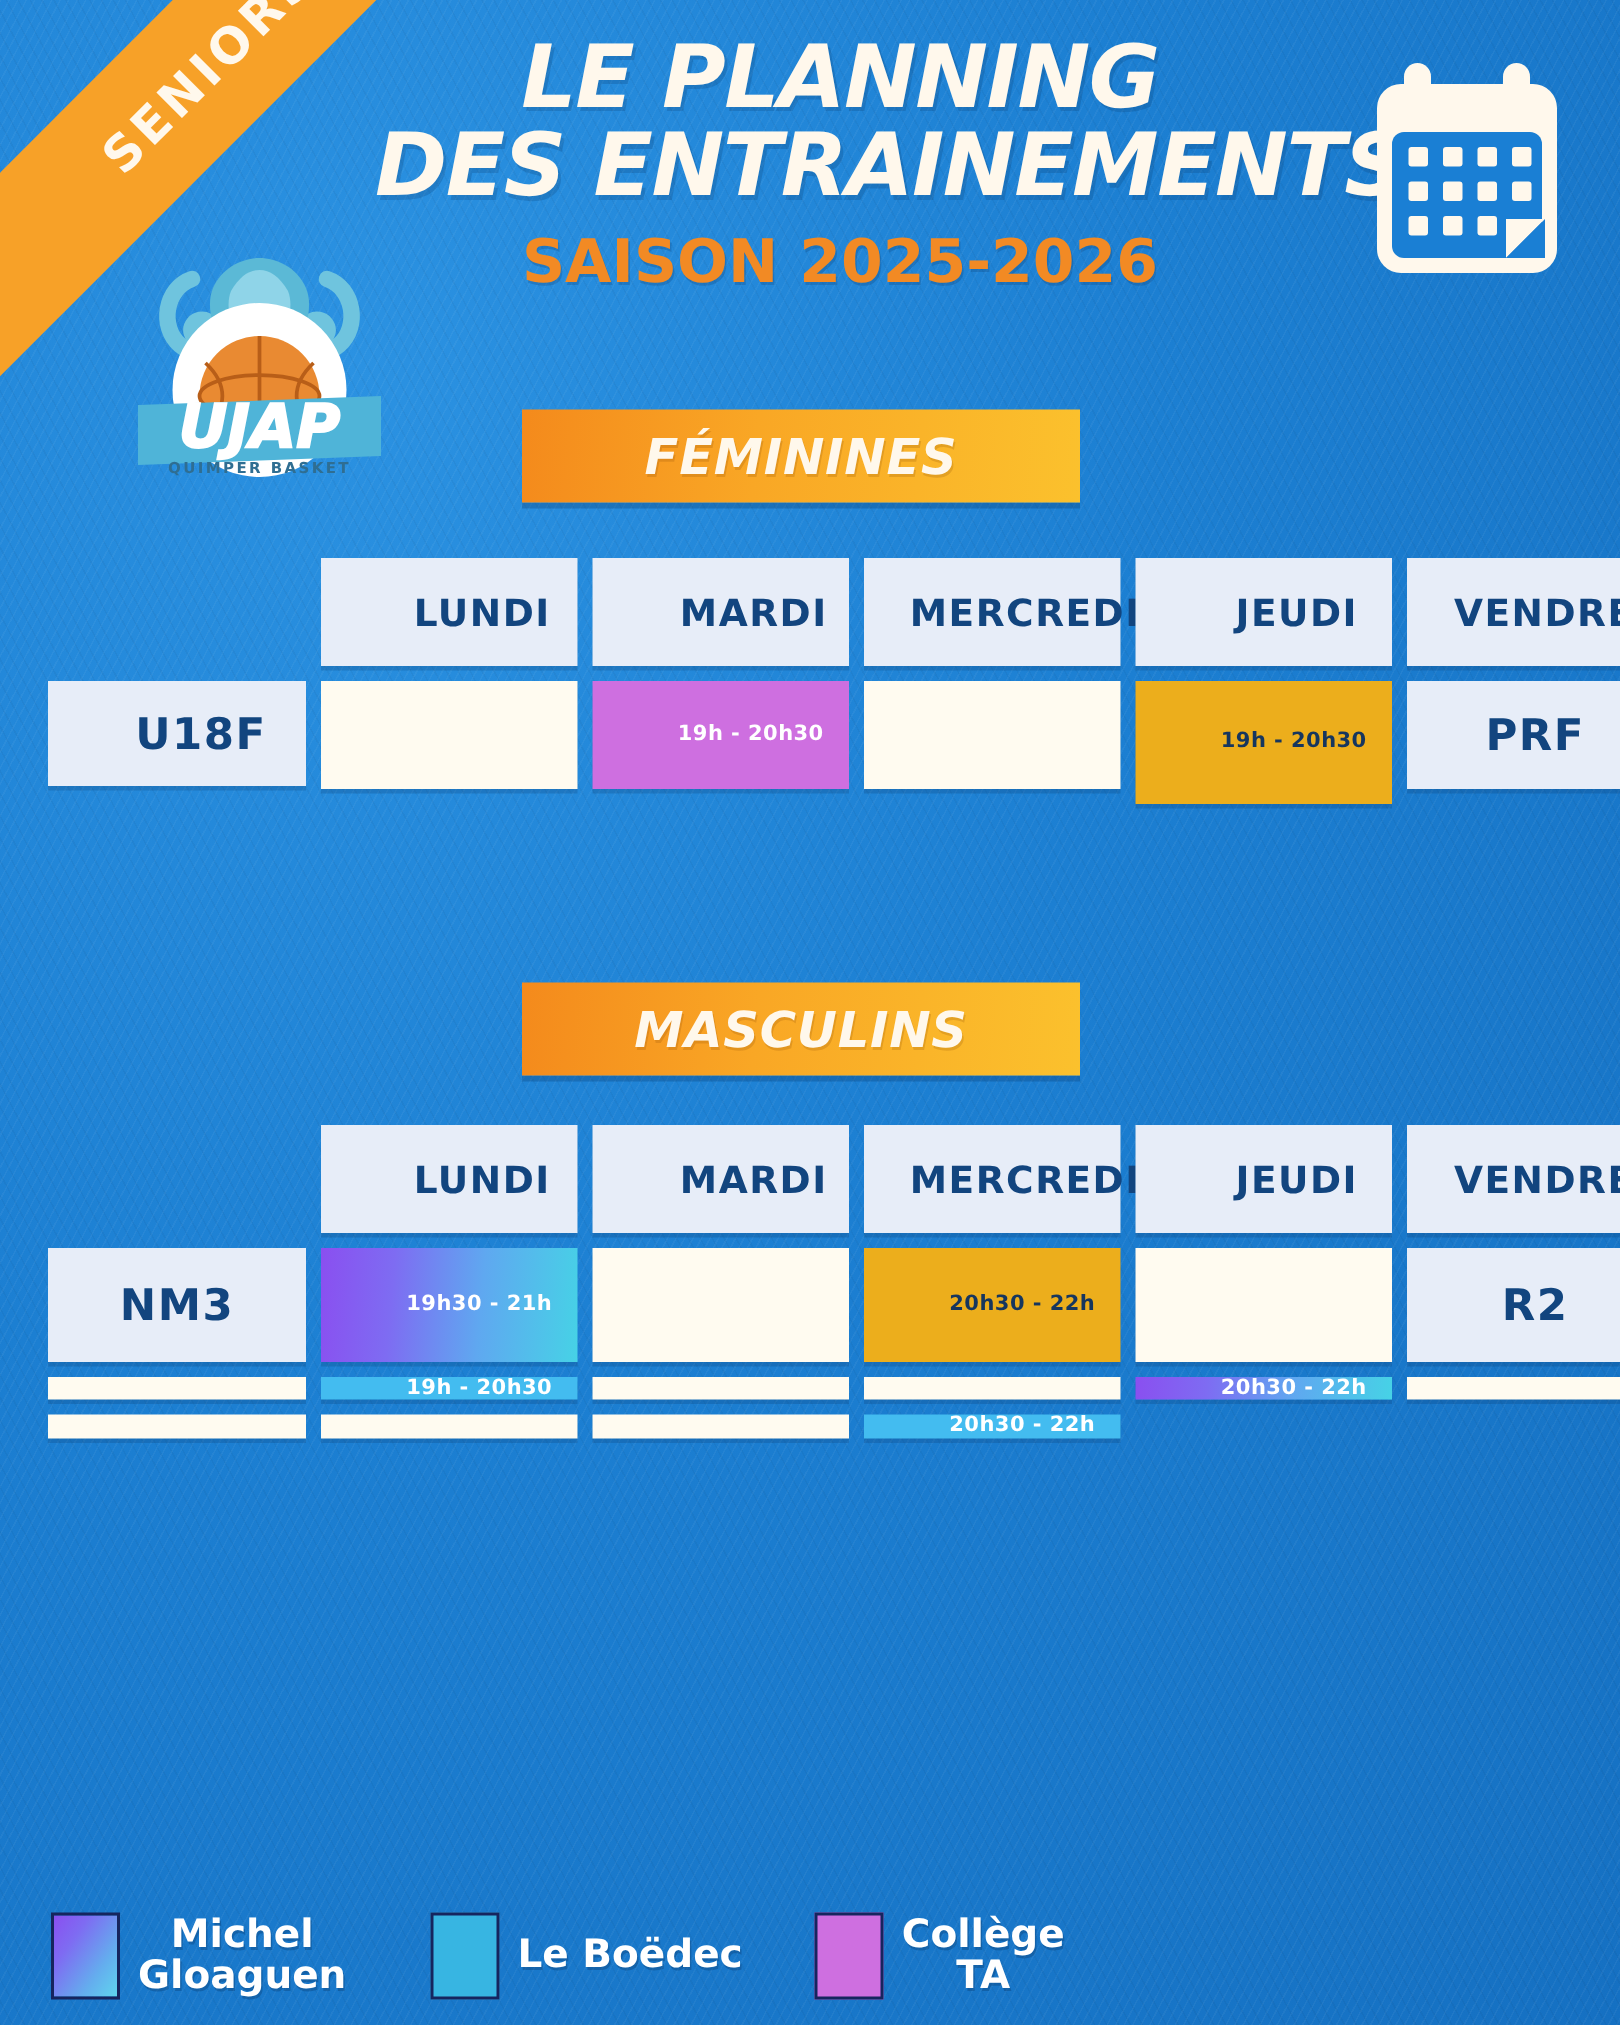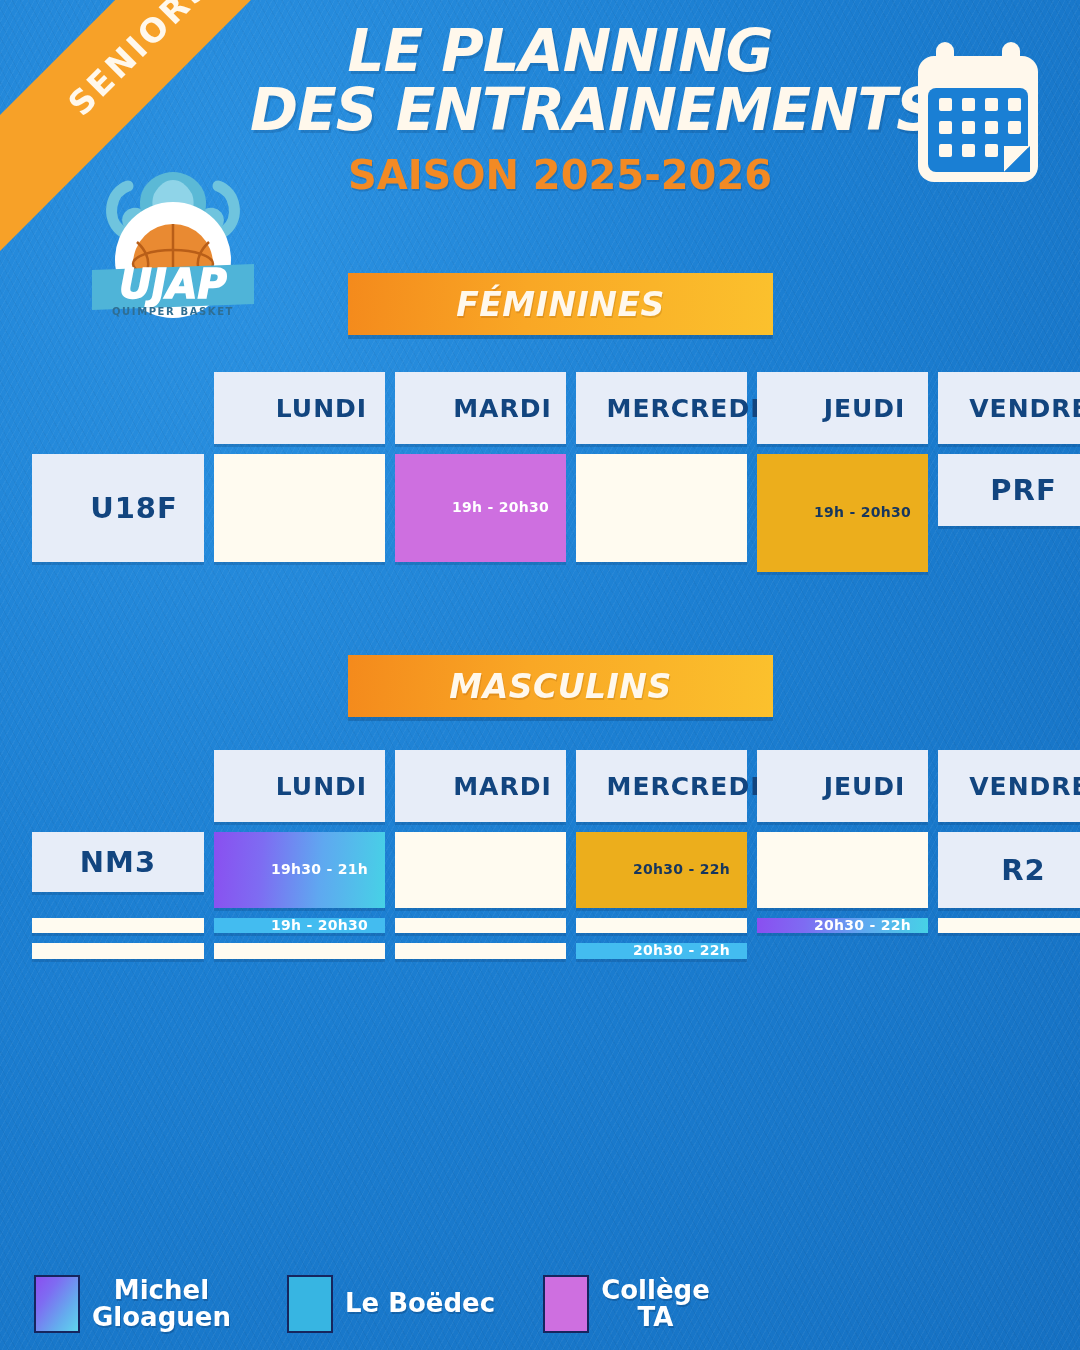--- a/index.html
+++ b/index.html
@@ -104,21 +104,21 @@
     top: 36px;
     width: 140px;
     height: 155px;
     z-index: 5;
   }
 
   
   .section-banner {
     position: absolute;
     left: 348px;
-    width: 425px;
+    width: 372px;
     height: 62px;
     background: linear-gradient(95deg, #F48A1C 0%, #F9A725 42%, #FBC12D 100%);
     display: flex;
     align-items: center;
     justify-content: center;
     box-shadow: 0 4px 0 rgba(8,55,105,0.28);
   }
   .section-banner-label {
     font-family: "DejaVu Sans", sans-serif;
     font-weight: bold;
@@ -311,21 +311,21 @@
   </div>
 
   <div class="grid" id="grid-f" style="top:372px;">
     <div class="hdr-spacer"></div>
     <div class="day-head">LUNDI</div>
     <div class="day-head">MARDI</div>
     <div class="day-head">MERCREDI</div>
     <div class="day-head">JEUDI</div>
     <div class="day-head">VENDREDI</div>
 
-    <div class="row-label" style="height:108px;padding-left:32px;">U18F</div>
+    <div class="row-label" style="height:70px;padding-left:32px;">U18F</div>
     <div class="cell empty"></div>
     <div class="cell college">19h - 20h30</div>
     <div class="cell empty"></div>
     <div class="cell likes span2">19h - 20h30</div>
 
     <div class="row-label" style="height:72px;">PRF</div>
     <div class="cell empty"></div>
     <div class="cell empty"></div>
     <div class="cell empty"></div>
   </div>
@@ -335,21 +335,21 @@
   </div>
 
   <div class="grid" id="grid-m" style="top:750px;">
     <div class="hdr-spacer"></div>
     <div class="day-head">LUNDI</div>
     <div class="day-head">MARDI</div>
     <div class="day-head">MERCREDI</div>
     <div class="day-head">JEUDI</div>
     <div class="day-head">VENDREDI</div>
 
-    <div class="row-label" style="height:60px;">NM3</div>
+    <div class="row-label" style="height:76px;">NM3</div>
     <div class="cell gloaguen">19h30 - 21h</div>
     <div class="cell empty"></div>
     <div class="cell likes">20h30 - 22h</div>
     <div class="cell empty"></div>
 
     <div class="row-label" style="height:76px;">R2</div>
     <div class="cell empty"></div>
     <div class="cell boedec">19h - 20h30</div>
     <div class="cell empty"></div>
     <div class="cell empty"></div>

